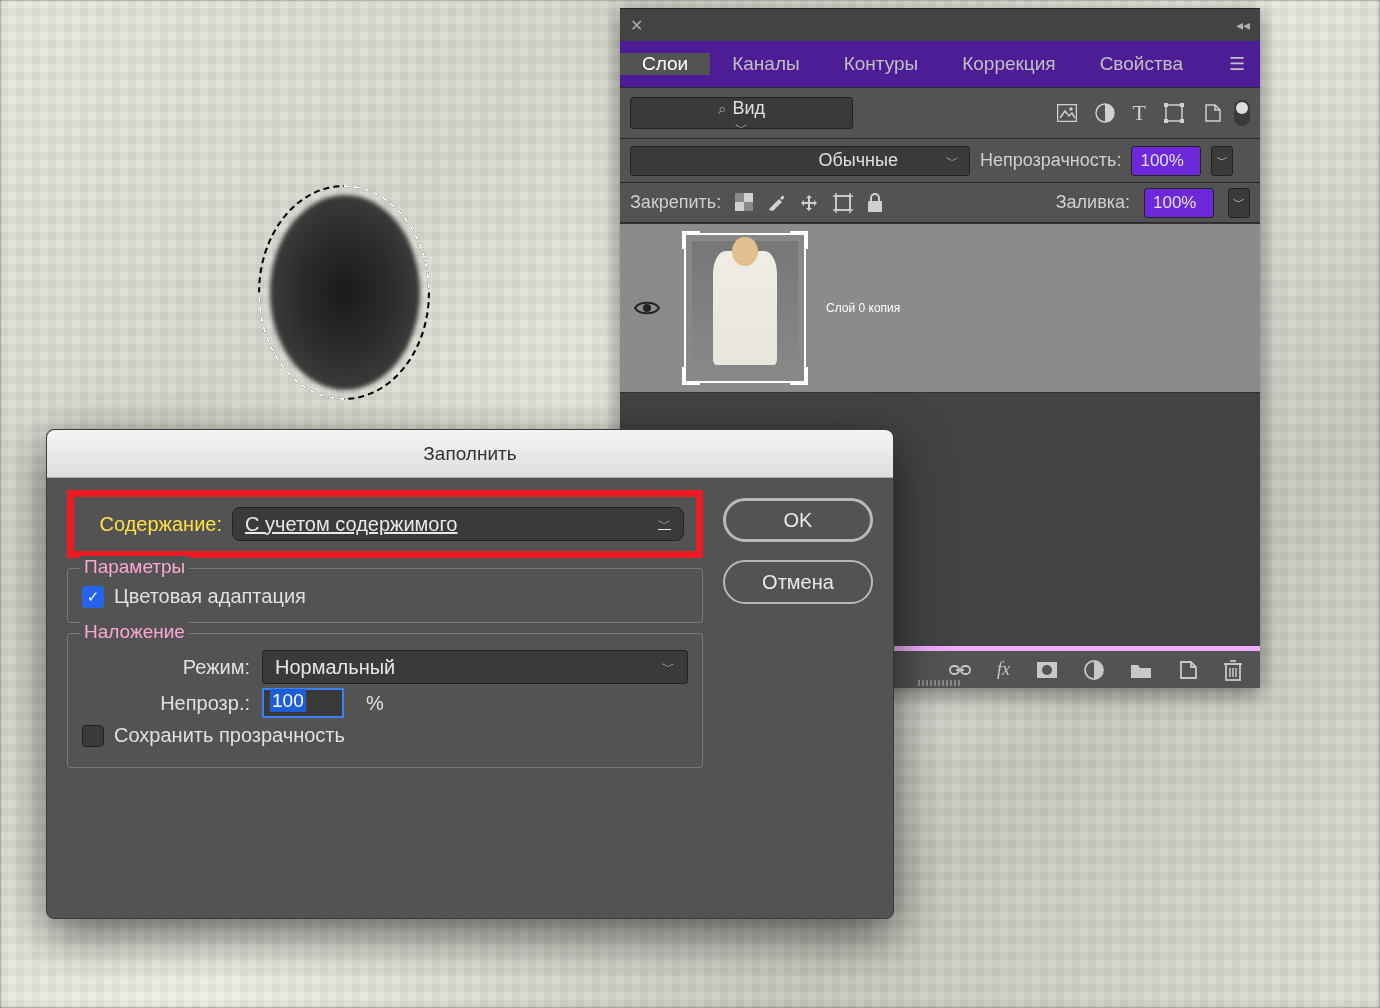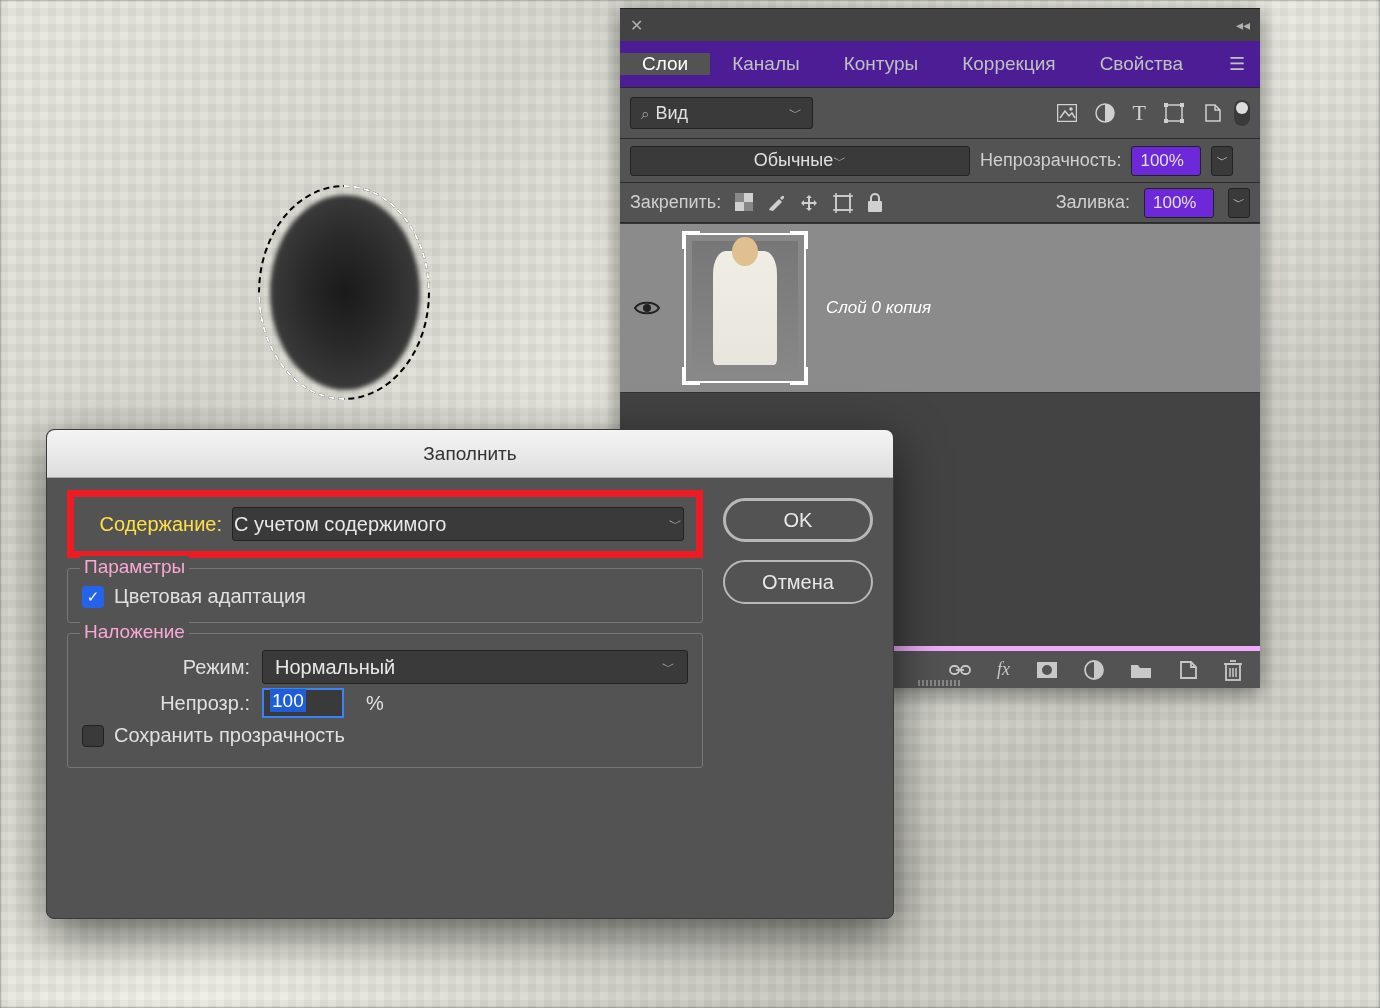--- a/index.html
+++ b/index.html
@@ -42,29 +42,29 @@
     }
     .lp-titlebar { height: 32px; background: #434343; display: flex; align-items: center; justify-content: space-between; padding: 0 10px; }
     .lp-close { color: #b0b0b0; font-size: 16px; cursor: pointer; }
     .lp-collapse { color: #b0b0b0; font-size: 14px; }
     .lp-tabs { display: flex; height: 46px; background: #4c1d95; align-items: center; }
     .lp-tab { padding: 0 22px; color: #c0c0c0; font-size: 19px; display: flex; align-items: center; cursor: pointer; }
     .lp-tab.active { background: #535353; color: #fff; }
     .lp-tab-menu { margin-left: auto; width: 46px; display: flex; align-items: center; justify-content: center; color: #c0c0c0; font-size: 18px; cursor: pointer; }
     
     .lp-row { height: 52px; background: #535353; display: flex; align-items: center; padding: 0 10px; gap: 12px; border-top: 1px solid #2a2a2a; border-bottom: 1px solid #2a2a2a;}
-    .lp-kind-select { height: 32px; background: #3a3a3a; border: 1px solid #222; border-radius: 3px; color: #e0e0e0; display: flex; align-items: center; padding: 0 10px; width: 183px; justify-content: space-between; font-size: 18px; cursor: pointer;}
+    .lp-kind-select { height: 32px; background: #3a3a3a; border: 1px solid #222; border-radius: 3px; color: #e0e0e0; display: flex; align-items: center; padding: 0 10px; width: 223px; justify-content: space-between; font-size: 18px; cursor: pointer; flex-direction: column;}
     .lp-kind-select .srch { color: #a0a0a0; margin-right: 6px; font-size: 15px;}
     .lp-filters { display: flex; gap: 18px; margin-left: auto; color: #d0d0d0; font-size: 18px; align-items: center;}
     .lp-filters span { cursor: pointer; }
     .lp-toggle { width: 16px; height: 26px; background: #3a3a3a; border-radius: 8px; position: relative; }
     .lp-toggle::after { content:''; position:absolute; top:2px; left:2px; width:12px; height:12px; background:#ddd; border-radius:50%; }
 
     .lp-blend-row { height: 44px; background: #535353; display:flex; align-items:center; padding: 0 10px; gap: 10px; border-bottom: 1px solid #2a2a2a;}
-    .lp-select { height: 30px; background: #3a3a3a; border: 1px solid #222; border-radius: 3px; color: #e0e0e0; display: flex; align-items: center; padding: 0 10px; justify-content: center; font-size: 18px; cursor: pointer;}
+    .lp-select { height: 30px; background: #3a3a3a; border: 1px solid #222; border-radius: 3px; color: #e0e0e0; display: flex; align-items: center; padding: 0 10px; justify-content: flex-end; font-size: 18px; cursor: pointer; gap: 48px;}
     .lp-blend { width: 340px; }
     .lp-label { color: #d0d0d0; font-size: 18px; }
     .lp-opacity-field { width: 70px; height: 30px; background: #6d28d9; border: 1px solid #222; border-radius: 3px; color: #e0e0e0; padding: 0 8px; font-size: 17px; display:flex; align-items:center;}
     .lp-chev-small { width: 22px; height: 30px; background: #3a3a3a; border: 1px solid #222; border-radius: 3px; color: #d0d0d0; display:flex; align-items:center; justify-content:center; font-size:12px; cursor:pointer;}
 
     .lp-lock-row { height: 40px; background: #535353; display:flex; align-items:center; padding: 0 10px; gap: 14px; color:#d0d0d0; font-size:18px; border-bottom: 1px solid #2a2a2a;}
     .lp-lock-icons { display:flex; gap:14px; font-size:16px;}
     .lp-lock-icons span { cursor:pointer; }
     
     .lp-layers-area { background: #434343; flex: 1; height: 350px; }
@@ -74,42 +74,42 @@
     .lp-thumb::before, .lp-thumb::after { content:''; position:absolute; width:16px; height:16px; border:2px solid #fff; }
     .lp-thumb::before { top:-4px; left:-4px; border-right:none; border-bottom:none; }
     .lp-thumb::after { bottom:-4px; right:-4px; border-left:none; border-top:none; }
     .lp-thumb-corners { position:absolute; inset:0; }
     .lp-thumb-corners::before, .lp-thumb-corners::after { content:''; position:absolute; width:16px; height:16px; border:2px solid #fff; }
     .lp-thumb-corners::before { top:-4px; right:-4px; border-left:none; border-bottom:none; }
     .lp-thumb-corners::after { bottom:-4px; left:-4px; border-right:none; border-top:none; }
     .lp-thumb-img { position:absolute; inset:6px; background: linear-gradient(180deg, #777 0%, #888 100%); display:flex; align-items:center; justify-content:center;}
     .lp-thumb-figure { width: 60%; height: 85%; background: linear-gradient(180deg, #f0ede5 0%, #e8e5dd 100%); border-radius: 20% 20% 5% 5%; position:relative;}
     .lp-thumb-figure::before { content:''; position:absolute; top:-12%; left:30%; width:40%; height:25%; background:#e0c090; border-radius:50%; }
-    .lp-layer-name { color: #fff; font-size: 17px; font-style: italic; }
+    .lp-layer-name { color: #fff; font-size: 12px; }
 
     .lp-footer { position:absolute; bottom:0; left:0; right:0; height:42px; background:#535353; display:flex; align-items:center; justify-content:flex-end; gap:26px; padding:0 18px; color:#c8c8c8; font-size:18px; border-top:5px solid #f0abfc;}
     .lp-footer span { cursor:pointer; font-style: normal; }
     .lp-drag { position:absolute; bottom:2px; left:50%; width:44px; height:6px; transform:translateX(-50%); background:repeating-linear-gradient(90deg,#888 0 2px,transparent 2px 4px);}
 
     
     .fill-dialog {
       position: absolute; left: 46px; top: 429px; width: 848px; height: 490px;
       background: #535353; border-radius: 8px; box-shadow: 0 15px 50px rgba(0,0,0,0.6);
       border: 1px solid #3a3a3a;
     }
     .fd-title { height: 48px; background: linear-gradient(180deg,#f4f4f4 0%,#dedede 100%); color:#333; font-size:19px; display:flex; align-items:center; justify-content:center; border-radius:8px 8px 0 0; border-bottom:1px solid #aaa;}
     .fd-body { padding: 12px 20px; display:flex; gap: 20px; }
     .fd-left { flex:1; }
     .fd-right { width: 150px; display:flex; flex-direction:column; gap:18px; padding-top: 8px;}
     
     .fd-highlight { border: 7px solid #ed1c24; padding: 10px 12px; margin-bottom: 6px;}
     .fd-row { display:flex; align-items:center; gap: 10px; }
     .fd-lbl { color: #fde047; font-size: 20px; text-align: right; }
     .fd-lbl-content { width: 136px; }
-    .fd-select { flex:1; height: 34px; background: #3a3a3a; border: 1px solid #222; border-radius: 3px; color: #e8e8e8; display:flex; align-items:center; justify-content:space-between; padding:0 1px; font-size:20px; cursor:pointer;}
+    .fd-select { flex:1; height: 34px; background: #3a3a3a; border: 1px solid #222; border-radius: 8px; color: #e8e8e8; display:flex; align-items:center; justify-content:space-between; padding:0 12px; font-size:20px; cursor:pointer;text-decoration:underline;}
     
     .fd-fieldset { border: 1px solid #777; border-radius: 3px; margin-top: 10px; padding: 16px 14px 14px; position:relative;}
     .fd-legend { position:absolute; top:-13px; left:12px; background:#535353; color:#f9a8d4; font-size:19px; padding:0 4px;}
     .fd-check-row { display:flex; align-items:center; gap:10px; }
     .fd-checkbox { width:22px; height:22px; background:#2563eb; border-radius:4px; display:flex; align-items:center; justify-content:center; color:#fff; font-size:15px; cursor:pointer;}
     .fd-checkbox.empty { background:#3a3a3a; border:1px solid #222; }
     .fd-check-label { color:#e0e0e0; font-size:20px; cursor:pointer;}
     
     .fd-mode-row { display:flex; align-items:center; gap:12px; margin-bottom:4px;}
     .fd-mode-lbl { width: 168px; text-align:right; color:#e0e0e0; font-size:20px;}

